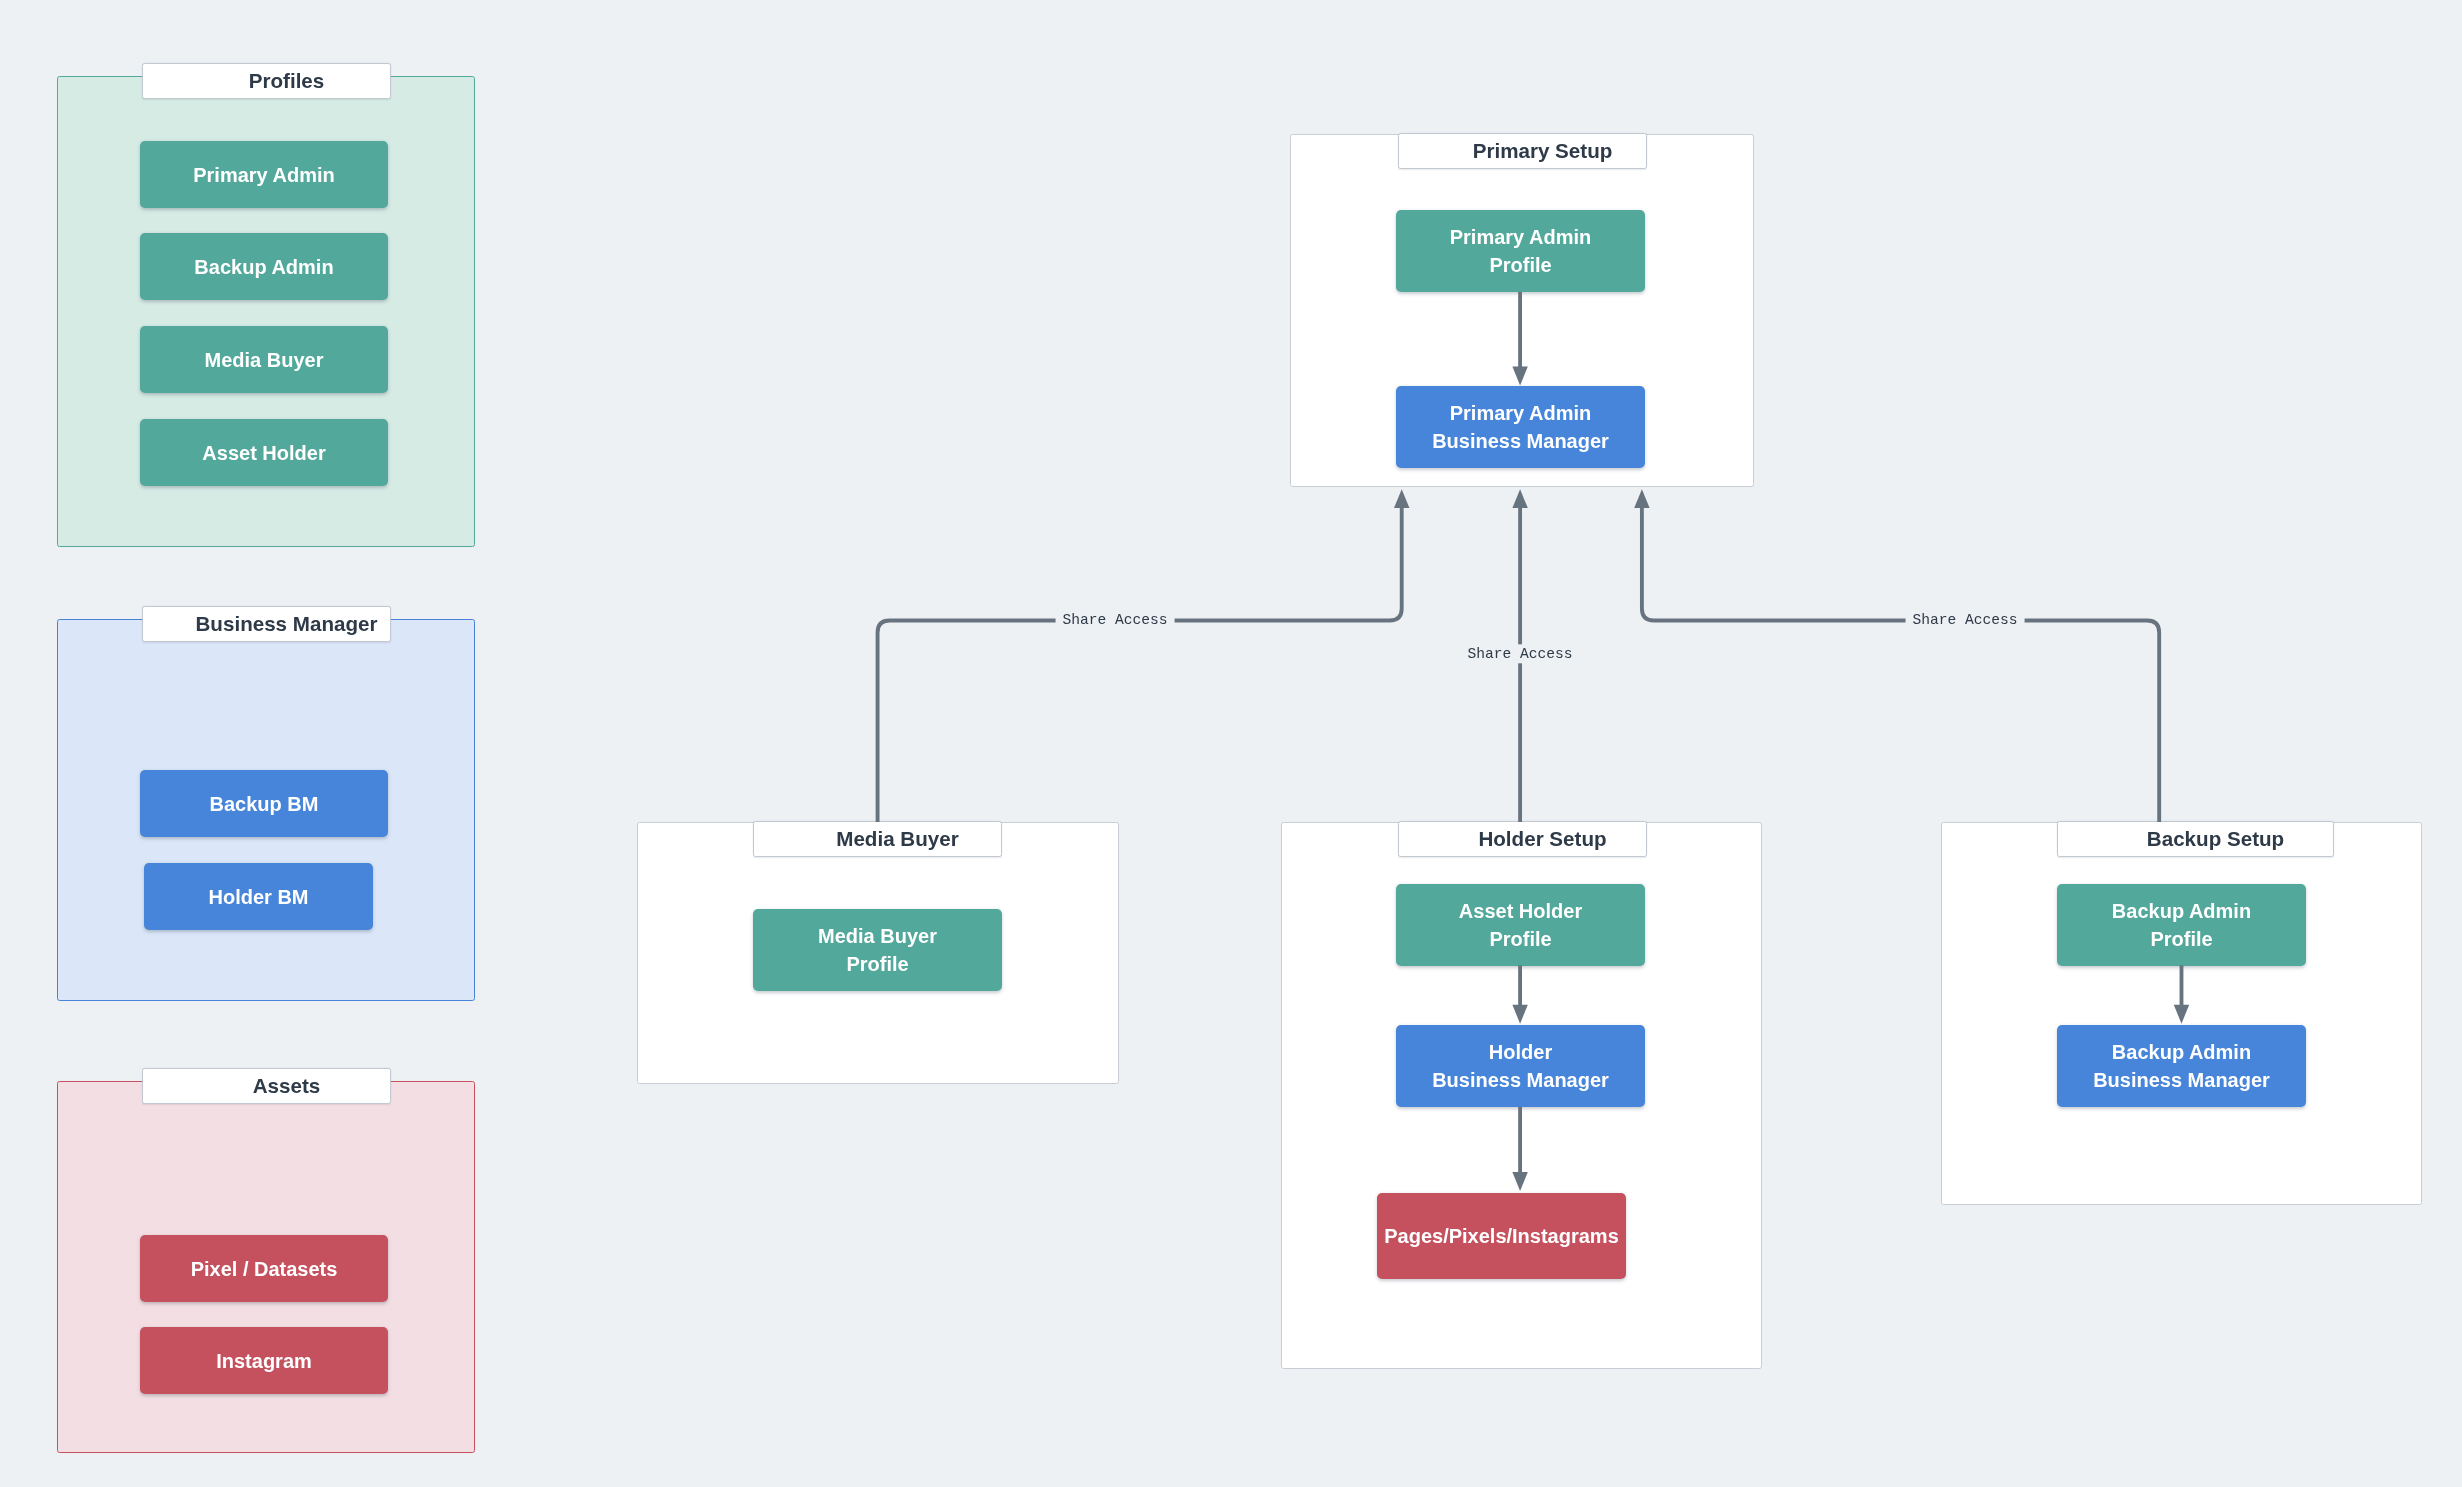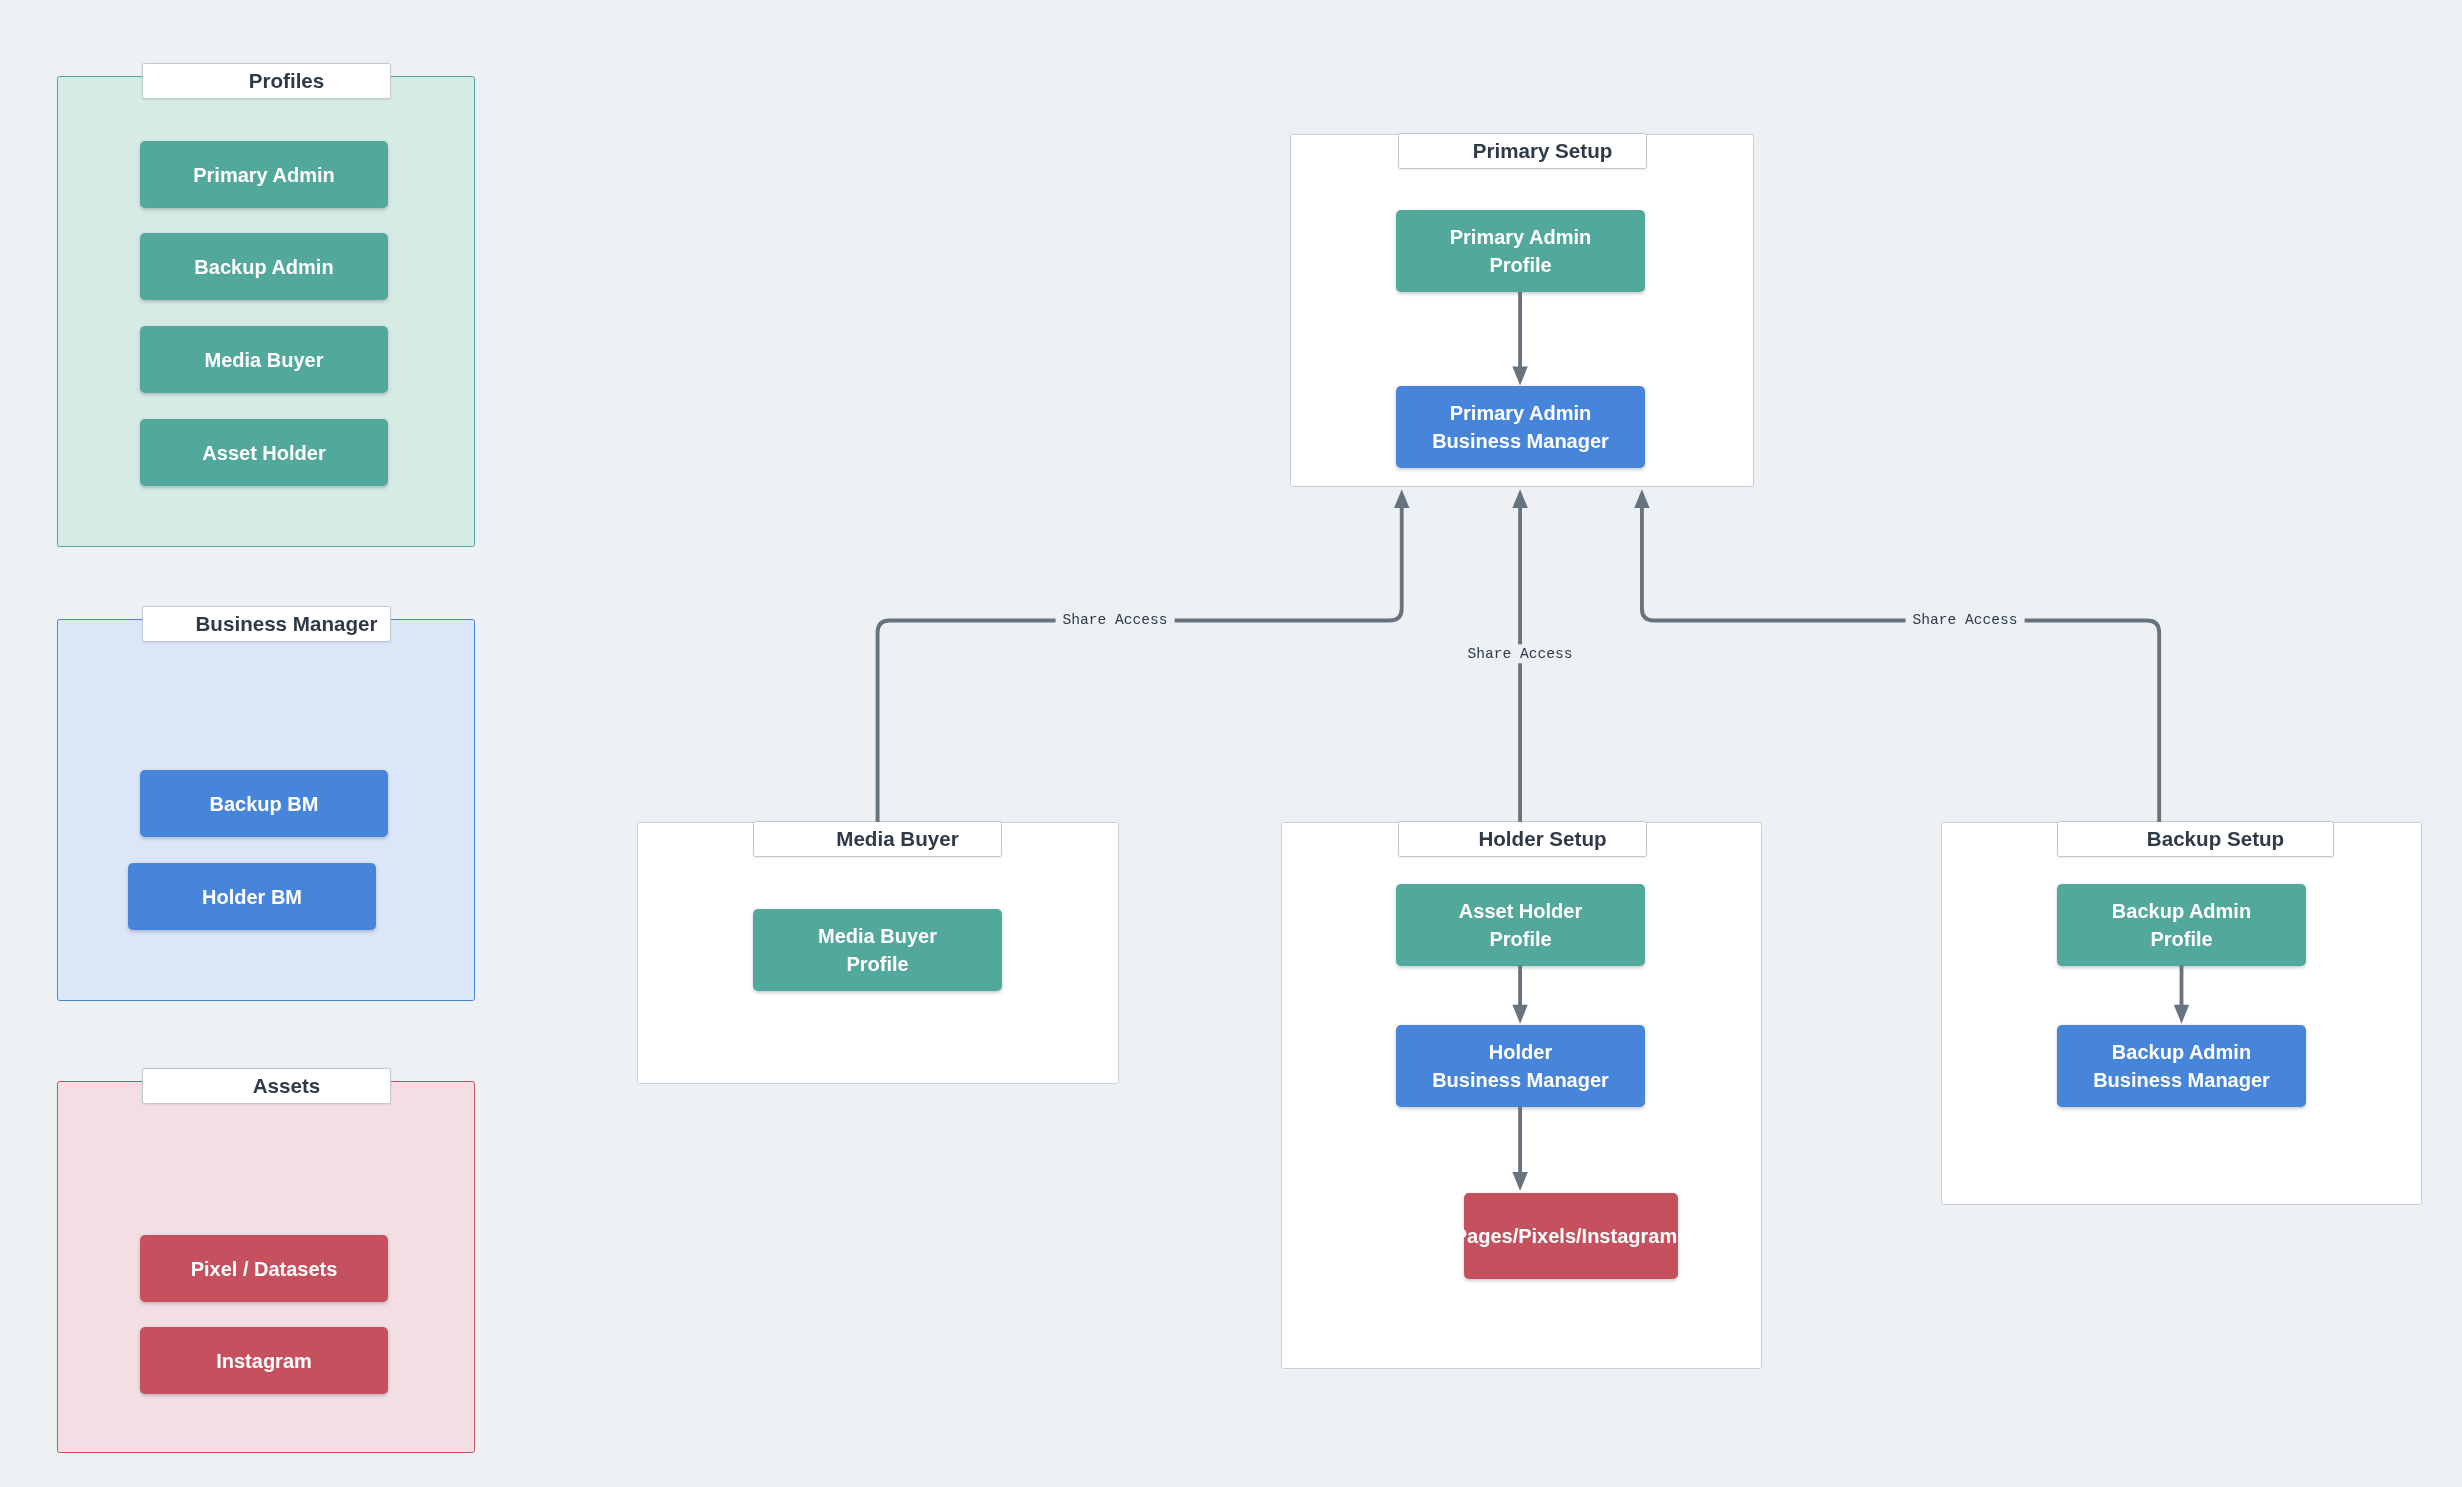--- a/index.html
+++ b/index.html
@@ -54,21 +54,21 @@
     <span>Asset Holder</span>
   </div>
 
   <div class="panel tint-blue" style="left:57px;top:619px;width:418px;height:382px"></div>
   <div class="tab" style="left:142px;top:606px;width:249px;height:36px">
     <span>Business Manager</span>
   </div>
   <div class="node blue" style="left:140px;top:770px;width:248px;height:67px">
     <span>Backup BM</span>
   </div>
-  <div class="node blue" style="left:128px;top:863px;width:248px;height:67px">
+  <div class="node blue" style="left:144px;top:863px;width:229px;height:67px">
     <span>Holder BM</span>
   </div>
 
   <div class="panel tint-red" style="left:57px;top:1081px;width:418px;height:372px"></div>
   <div class="tab" style="left:142px;top:1068px;width:249px;height:36px">
     <span>Assets</span>
   </div>
   <div class="node red" style="left:140px;top:1235px;width:248px;height:67px">
     <span>Pixel / Datasets</span>
   </div>
@@ -103,21 +103,21 @@
     <span>Holder Setup</span>
   </div>
   <div class="node teal" style="left:1396px;top:884px;width:249px;height:82px">
     <span>Asset Holder</span>
     <span>Profile</span>
   </div>
   <div class="node blue" style="left:1396px;top:1025px;width:249px;height:82px">
     <span>Holder</span>
     <span>Business Manager</span>
   </div>
-  <div class="node red" style="left:1464px;top:1193px;width:214px;height:86px">
+  <div class="node red" style="left:1377px;top:1193px;width:249px;height:86px">
     <span>Pages/Pixels/Instagrams</span>
   </div>
 
   <div class="panel white" style="left:1941px;top:822px;width:481px;height:383px"></div>
   <div class="tab" style="left:2057px;top:821px;width:277px;height:36px">
     <span>Backup Setup</span>
   </div>
   <div class="node teal" style="left:2057px;top:884px;width:249px;height:82px">
     <span>Backup Admin</span>
     <span>Profile</span>

